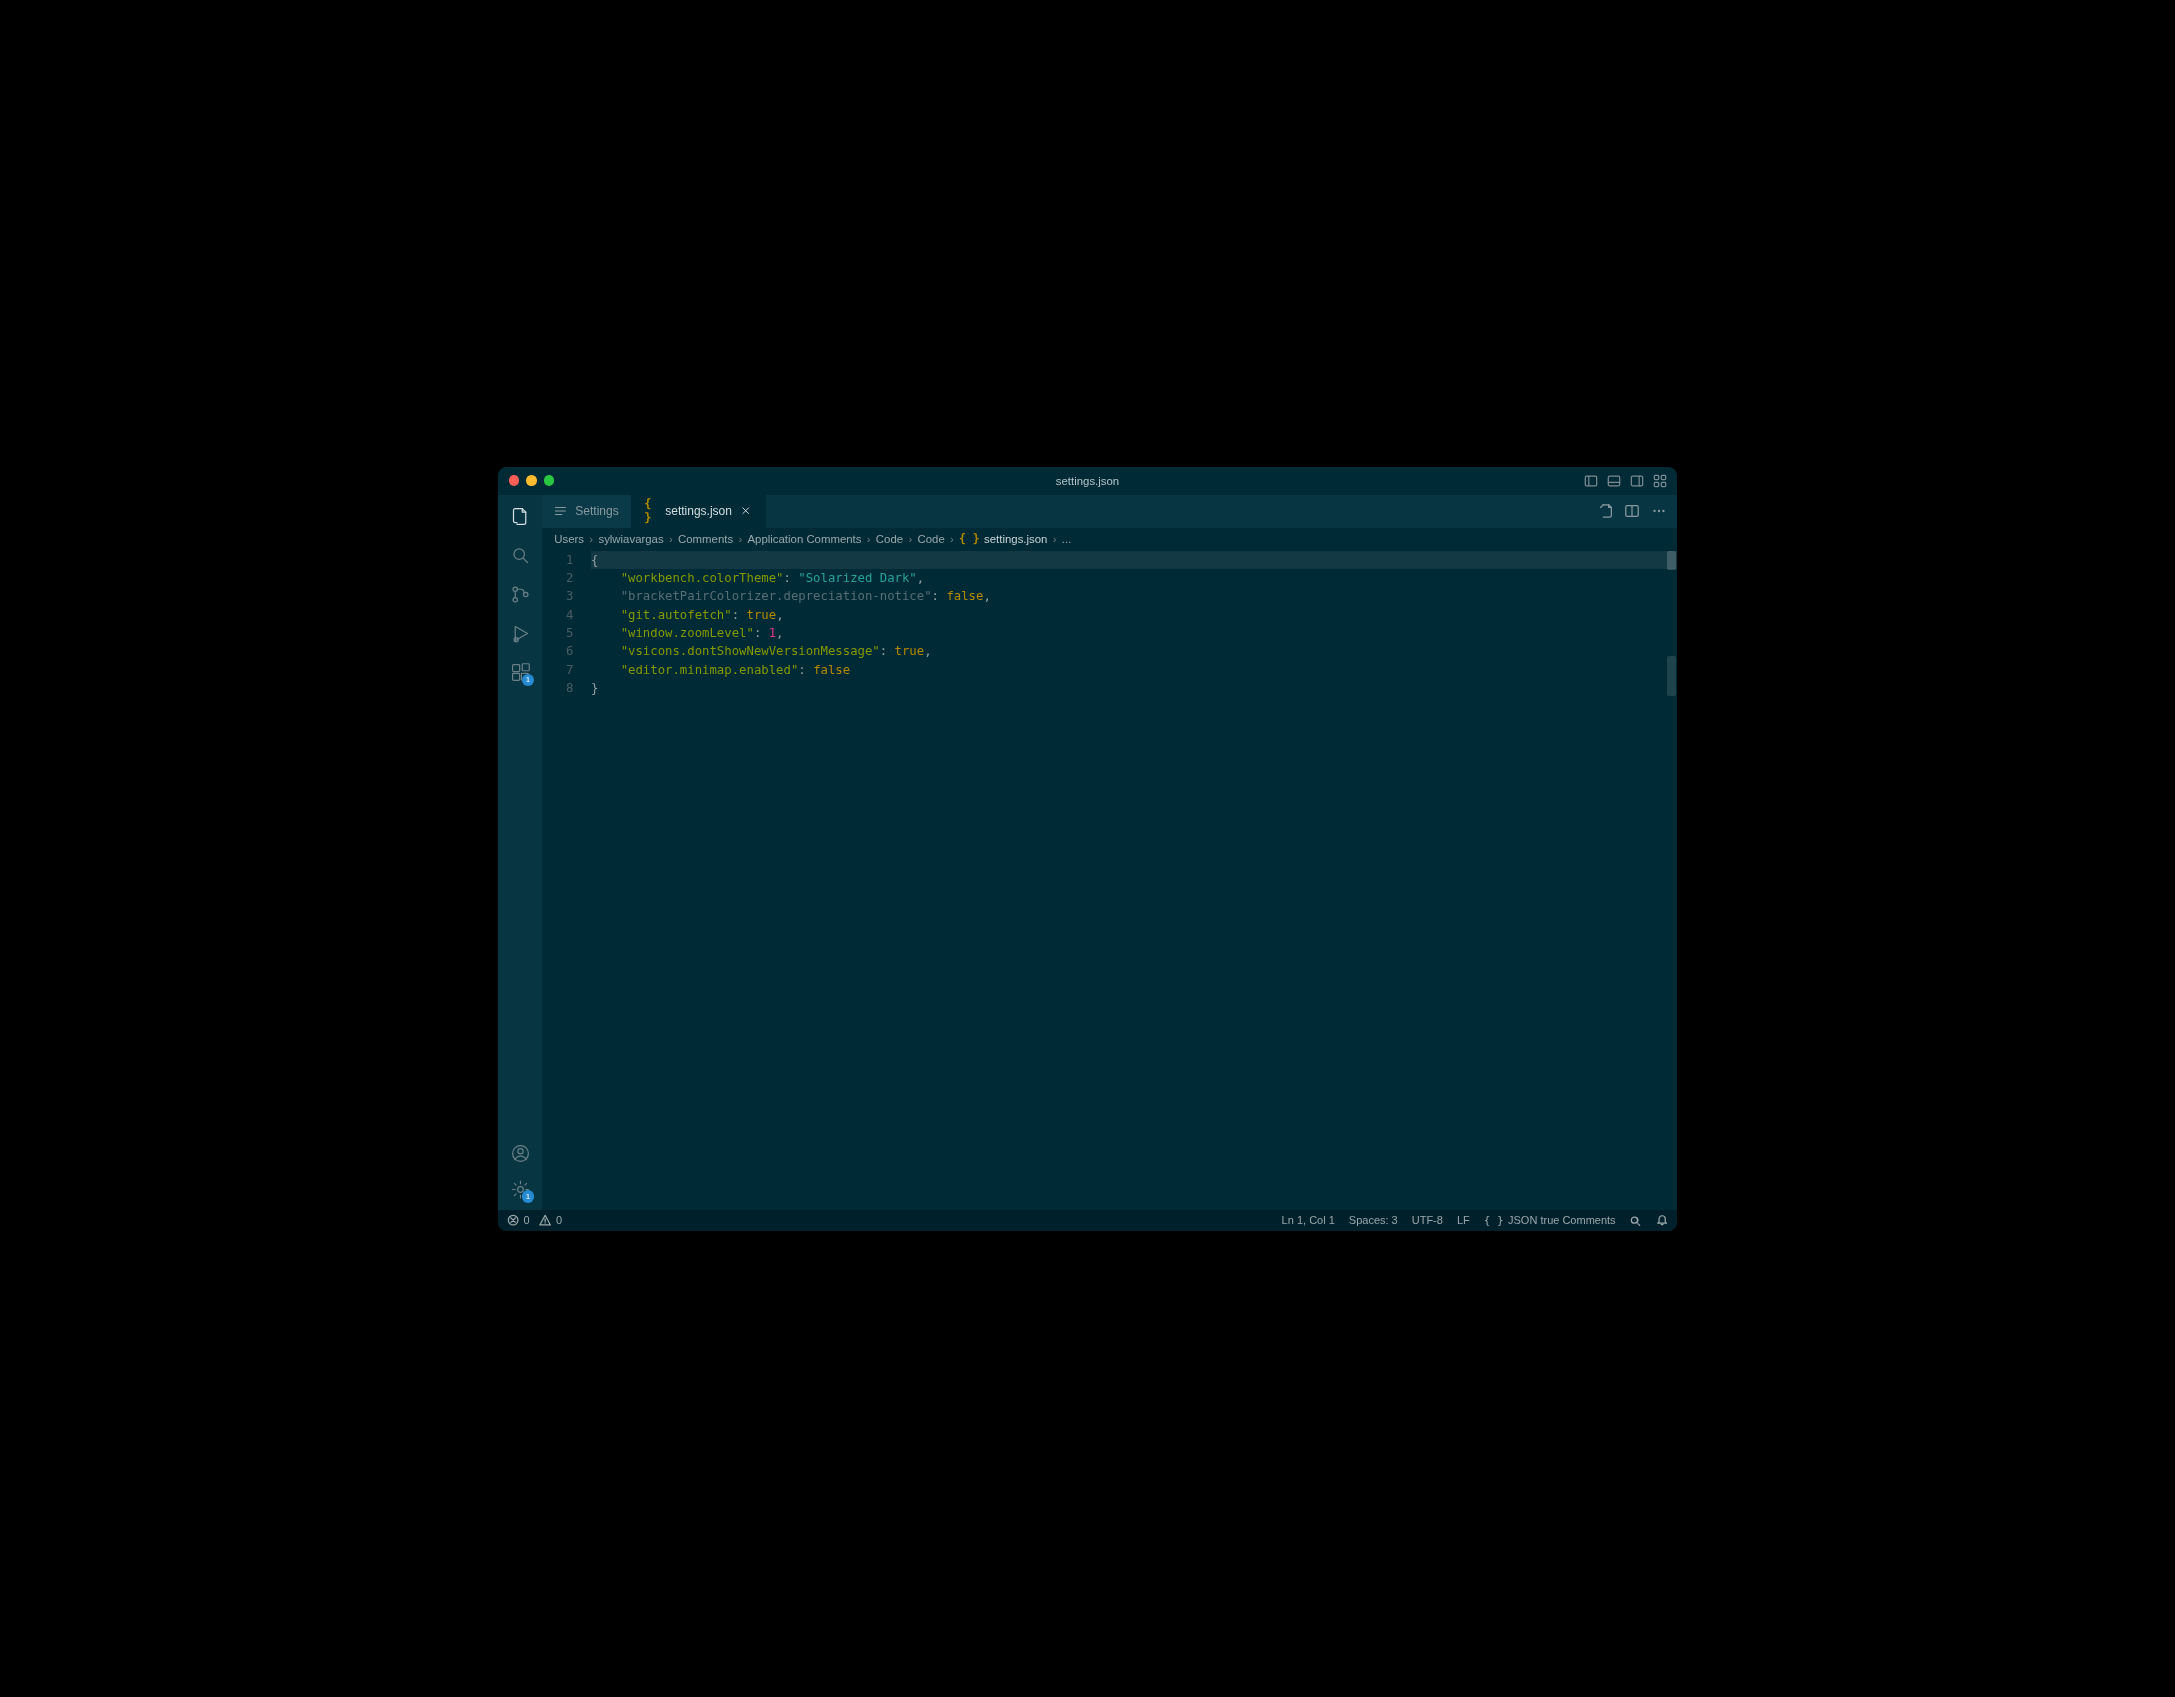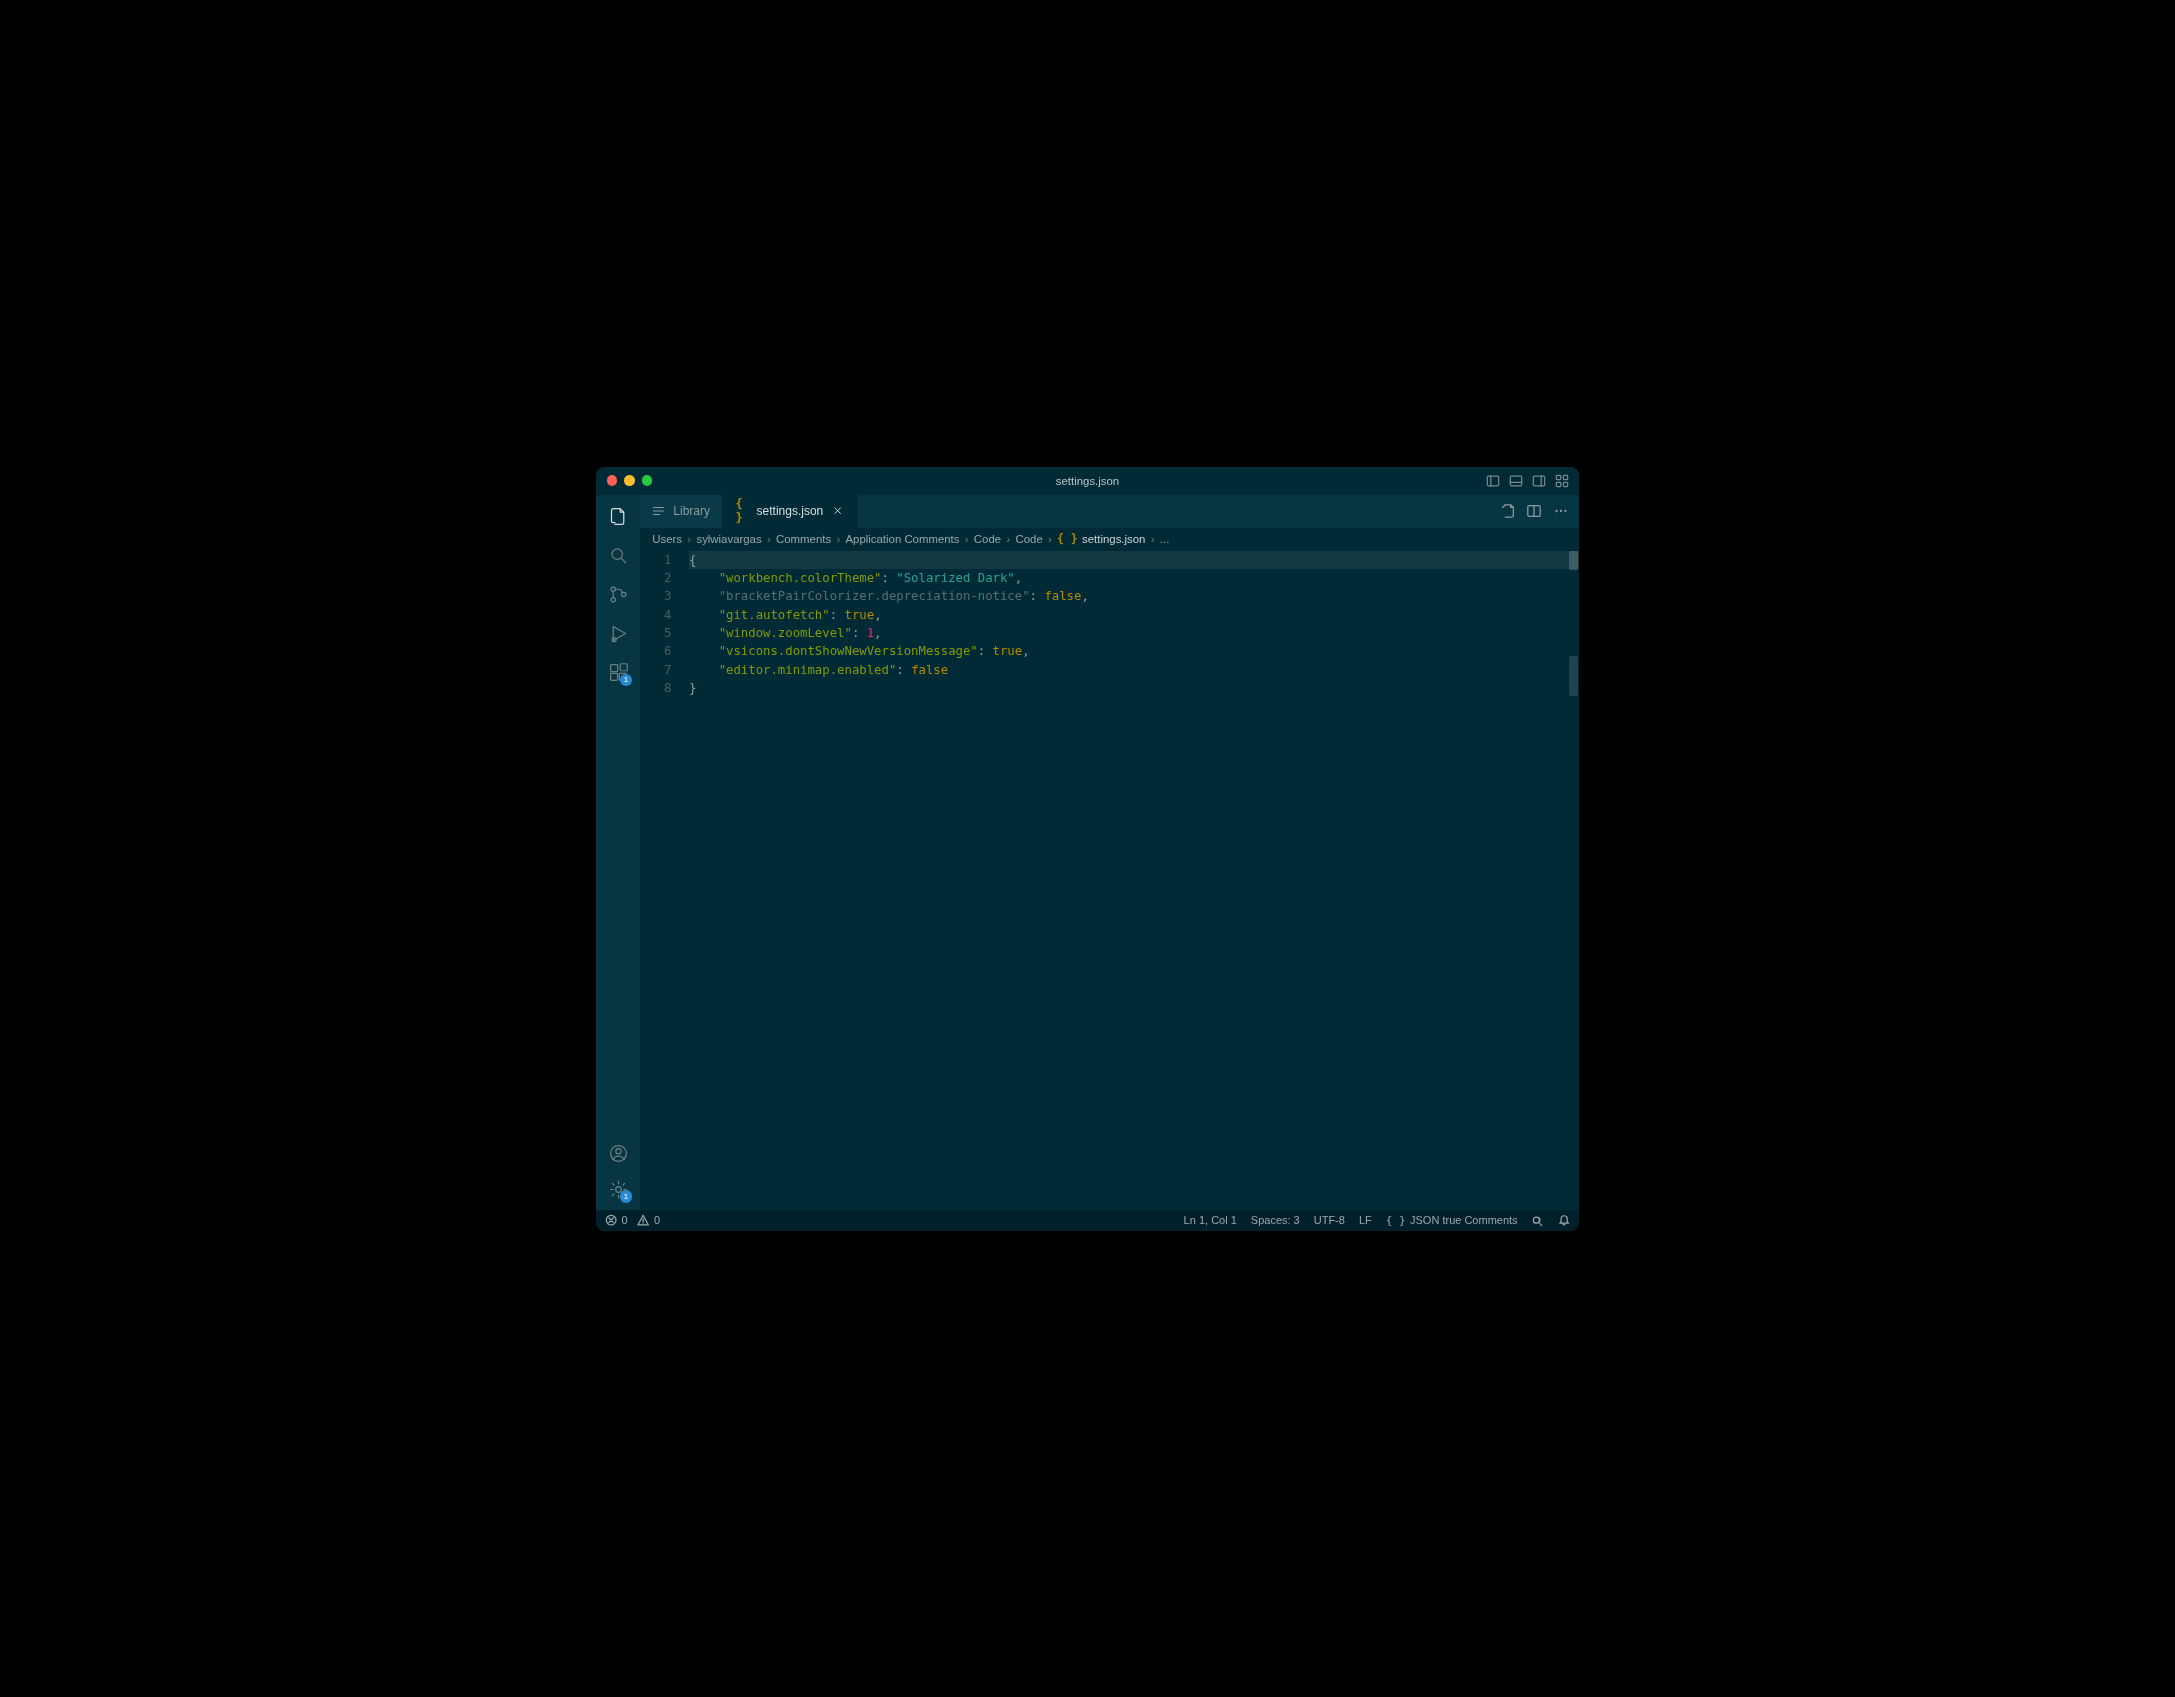--- a/index.html
+++ b/index.html
@@ -6,21 +6,21 @@
   body {
     background: #000;
     font-family: -apple-system, BlinkMacSystemFont, "Segoe UI", sans-serif;
     display: flex;
     align-items: center;
     justify-content: center;
     min-height: 100vh;
     padding: 35px;
   }
   .window {
-    width: 983px;
+    width: 1179px;
     height: 764px;
     background: #002b36;
     border-radius: 8.8px;
     overflow: hidden;
     display: flex;
     flex-direction: column;
     box-shadow: 0 17.6px 53px rgba(0,0,0,0.5);
     justify-content: space-between;
   }
 
@@ -349,21 +349,21 @@
       <div class="tabs-row">
         <div class="tab">
           <span class="tab-ico">
             <svg viewBox="0 0 16 16" width="14" height="14">
                 <path class="stroke" d="M3 4h10M3 8h10M3 12h6"></path>
                 <circle cx="2" cy="4" r="0.8" fill="currentColor"></circle>
                 <circle cx="2" cy="8" r="0.8" fill="currentColor"></circle>
                 <circle cx="2" cy="12" r="0.8" fill="currentColor"></circle>
               </svg>
           </span>
-          <span>Library</span>
+          <span>Settings</span>
         </div>
         <div class="tab active">
           <span class="tab-ico" style="color:#b58900; font-family:monospace; font-weight:bold;">{ }</span>
           <span>settings.json</span>
           <span class="close">
             <svg viewBox="0 0 16 16" width="11.4" height="11.4">
                 <path class="stroke" d="M4 4l8 8M12 4l-8 8"></path>
               </svg>
           </span>
         </div>

